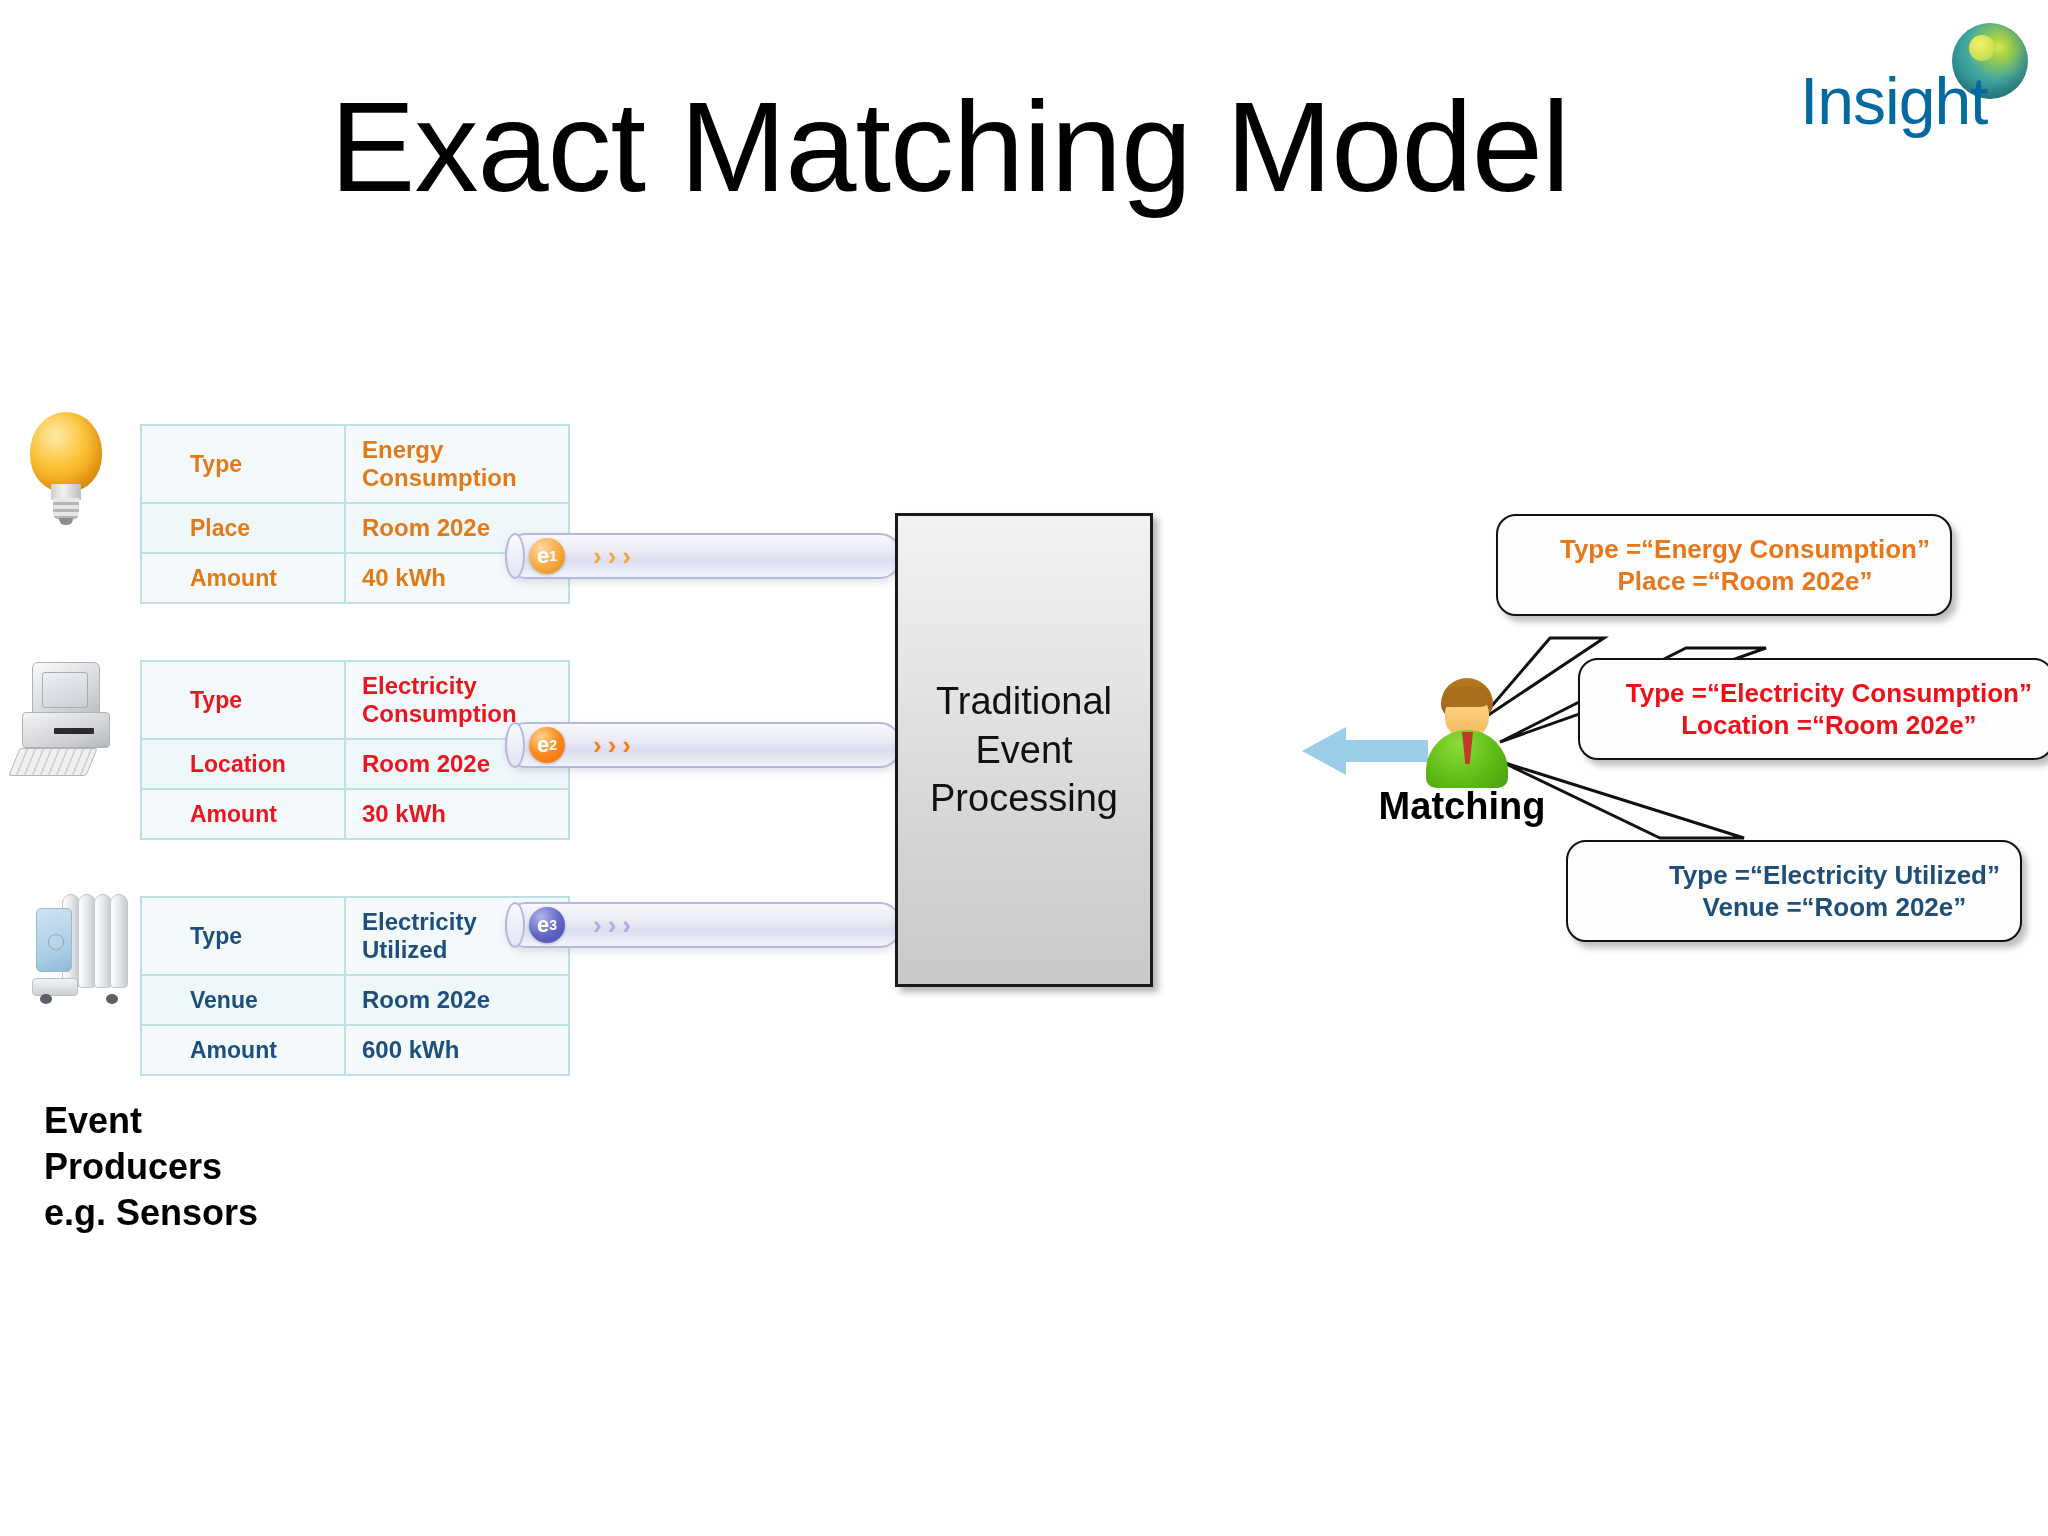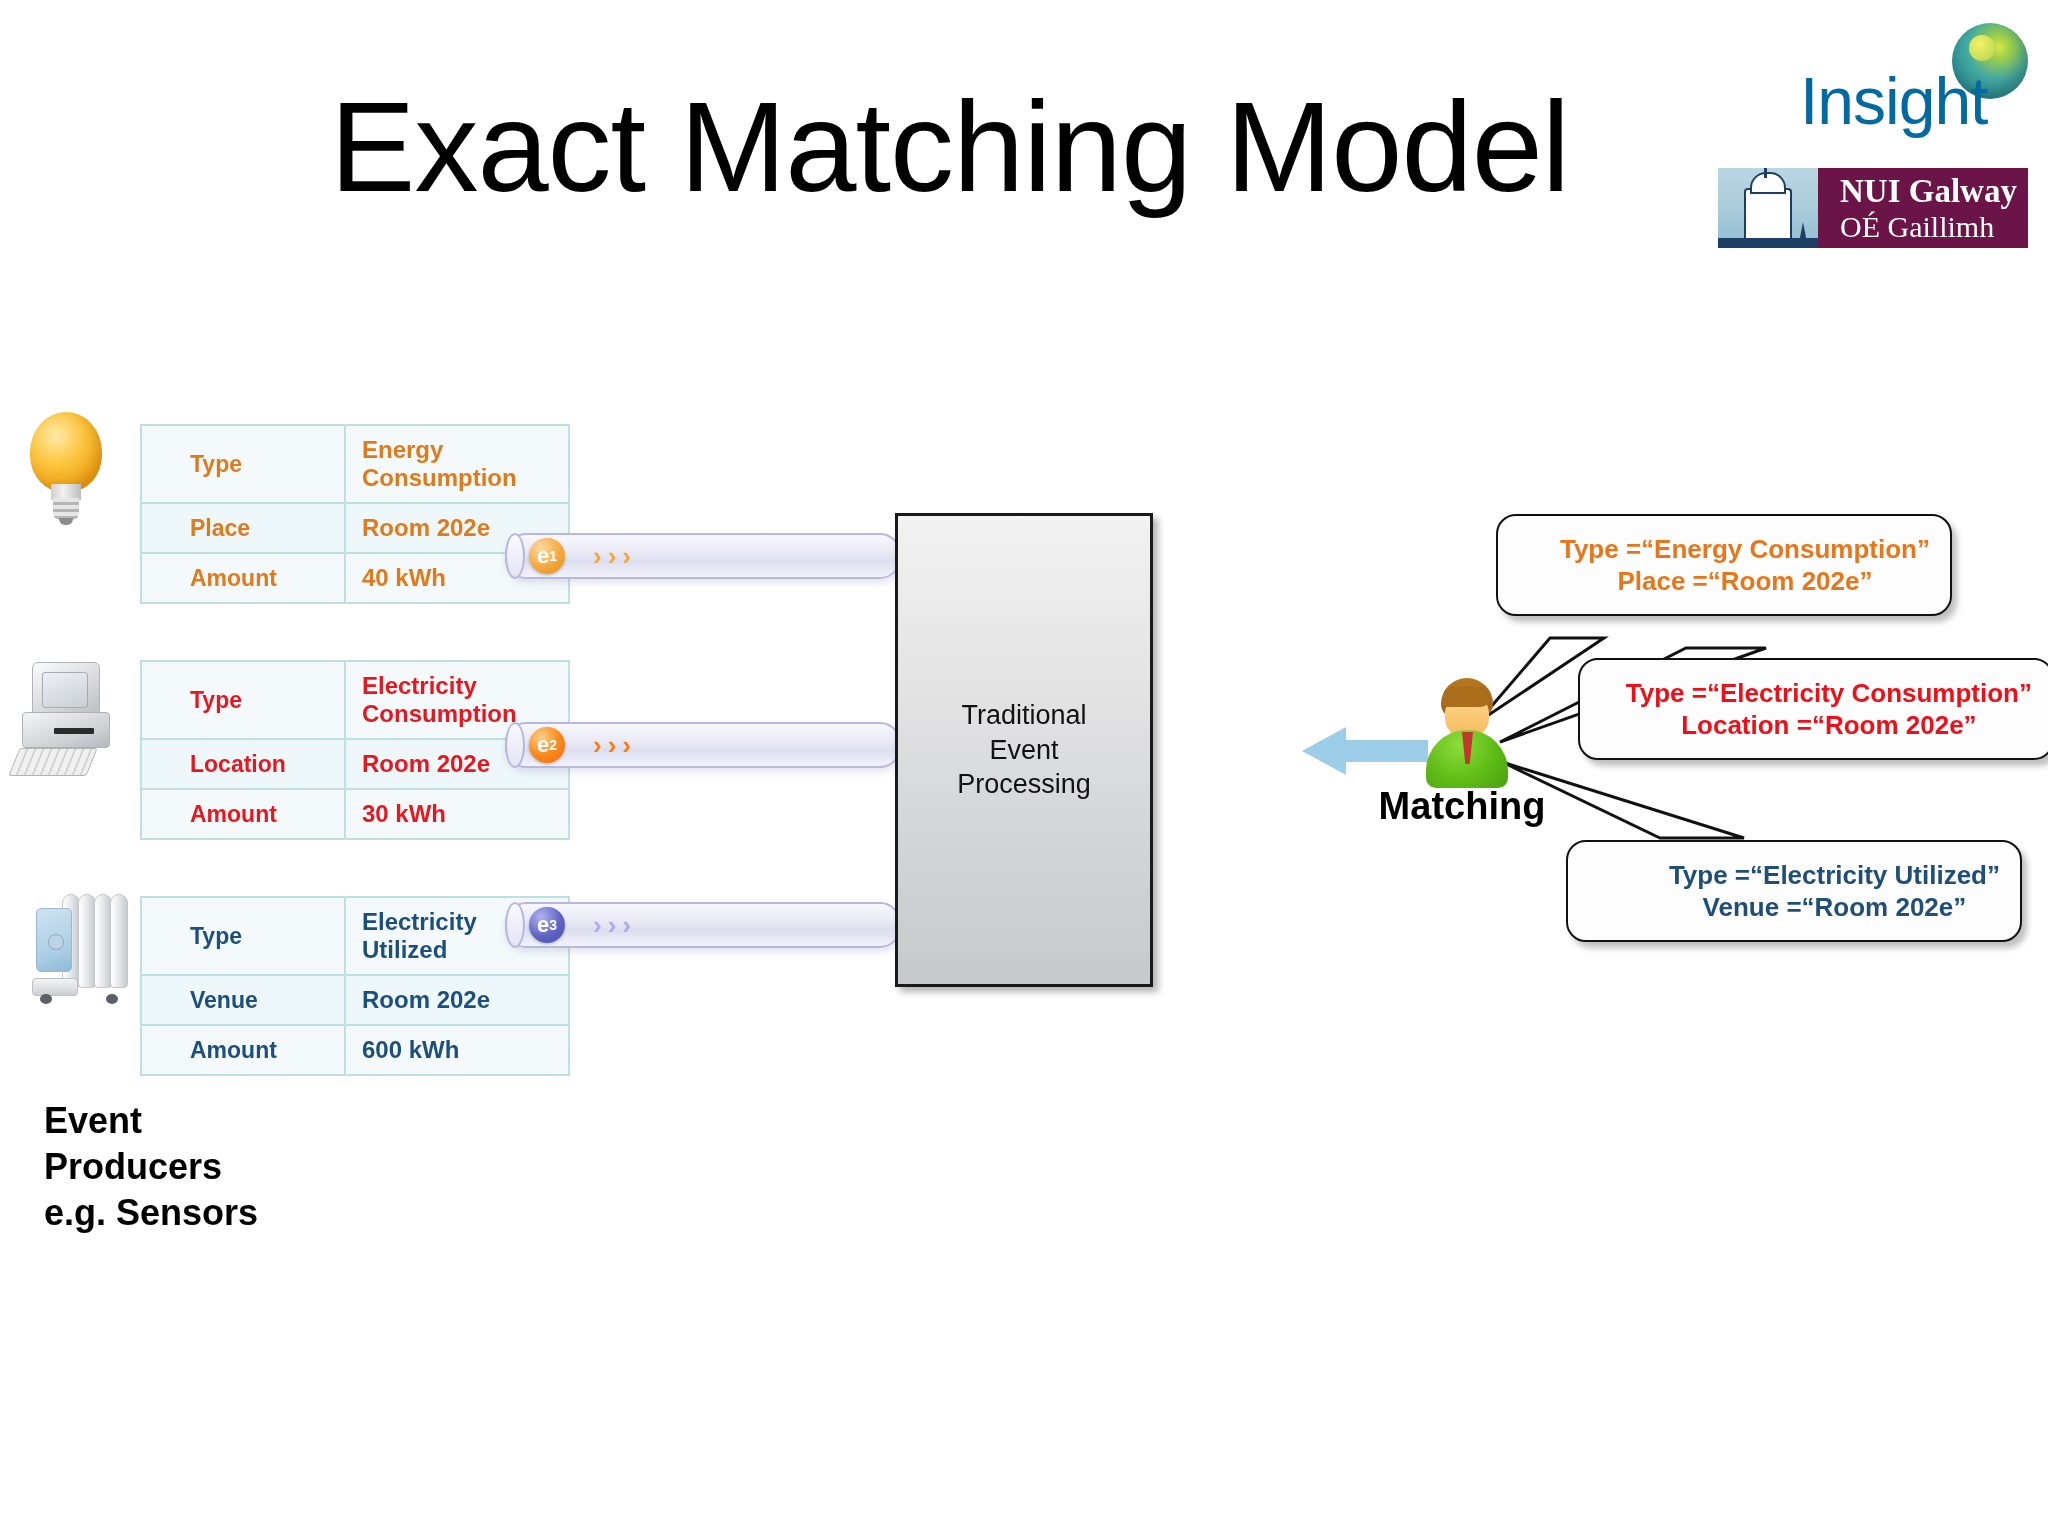--- a/index.html
+++ b/index.html
@@ -180,21 +180,21 @@
 
   
   .proc-box{
     position:absolute;left:895px;top:513px;width:252px;height:468px;
     background:linear-gradient(180deg,#f2f2f2 0%,#e3e3e4 38%,#d3d4d6 70%,#c8c9cb 100%);
     border:3px solid #1a1a1a;
     box-shadow:5px 5px 7px rgba(0,0,0,.3);
     display:flex;align-items:center;justify-content:center;
   }
   .proc-text{
-    text-align:center;font-size:27px;line-height:1.28;color:#111;
+    text-align:center;font-size:38px;line-height:1.28;color:#111;
     font-family:"Liberation Sans",sans-serif;white-space:pre-line;
   }
 
   
   .consumer-arrow{position:absolute;left:1302px;top:727px;width:126px;height:48px;}
   .consumer-arrow .shaft{position:absolute;left:34px;top:13px;width:92px;height:22px;background:#9ccde9;}
   .consumer-arrow .head{
     position:absolute;left:0;top:0;width:44px;height:48px;background:#9ccde9;
     clip-path:polygon(0 50%,100% 0,100% 100%);
   }
@@ -254,33 +254,20 @@
 
 <div class="slide">
 
   <div class="title">Exact Matching Model</div>
 
   <div class="insight-logo">
     <div class="insight-orb"></div>
     <div class="insight-word">Insight</div>
   </div>
 
-  <div class="nui">
-    <div class="nui-crest">
-      <div class="tower"></div>
-        <div class="dome"></div>
-        <div class="spire"></div>
-      <div class="spire2"></div>
-        <div class="base"></div>
-    </div>
-    <div class="nui-text">
-      <div class="l1">NUI Galway</div>
-      <div class="l2">OÉ Gaillimh</div>
-    </div>
-  </div>
 
   <div class="sensor-icon" style="left:20px;top:412px;width:100px;height:120px;">
     <div class="bulb-glass"></div>
       <div class="bulb-neck"></div>
       <div class="bulb-base"></div>
       <div class="bulb-tip"></div>
   </div>
 
   <table class="evt-table t-orange" style="left:140px;top:424px;">
     <tbody>

